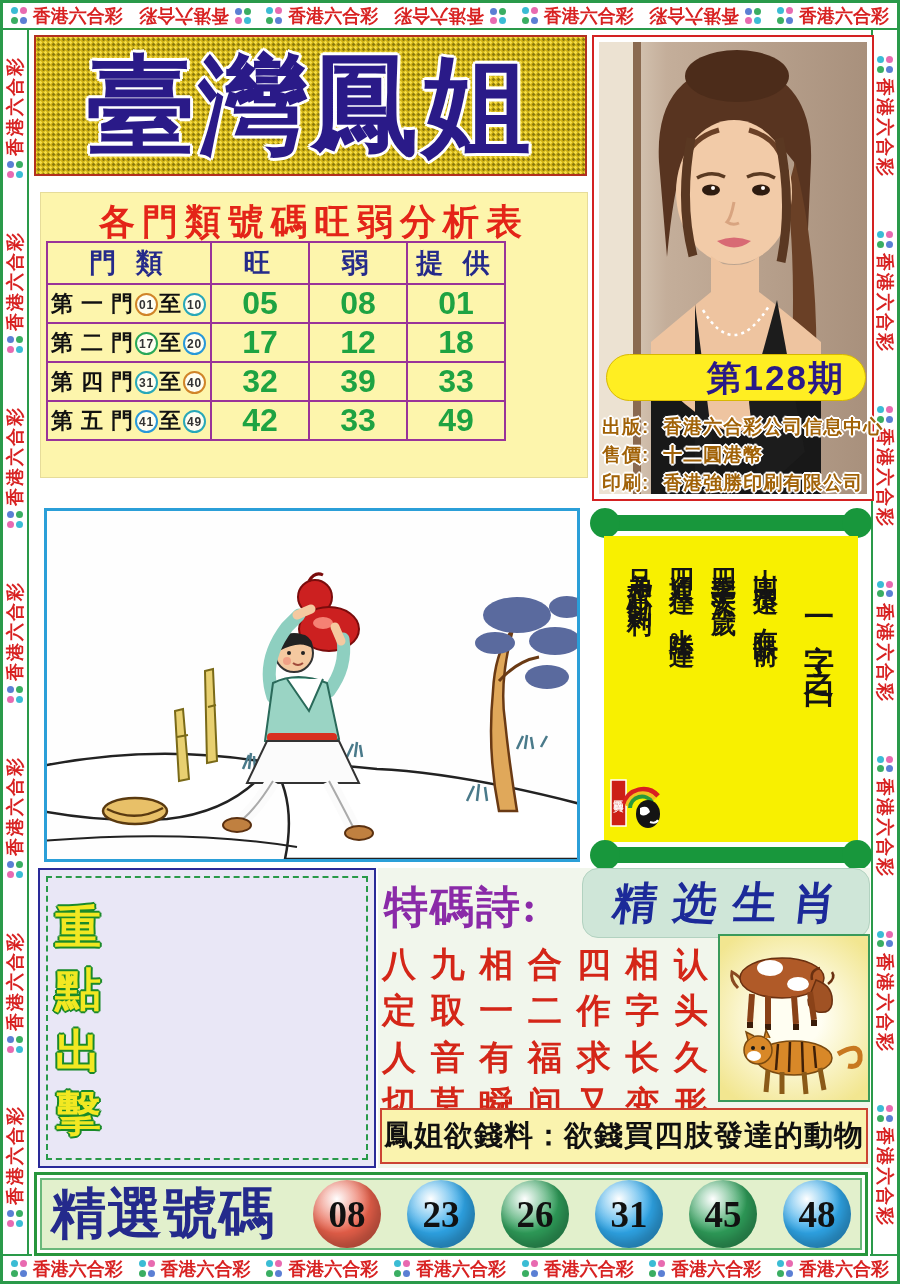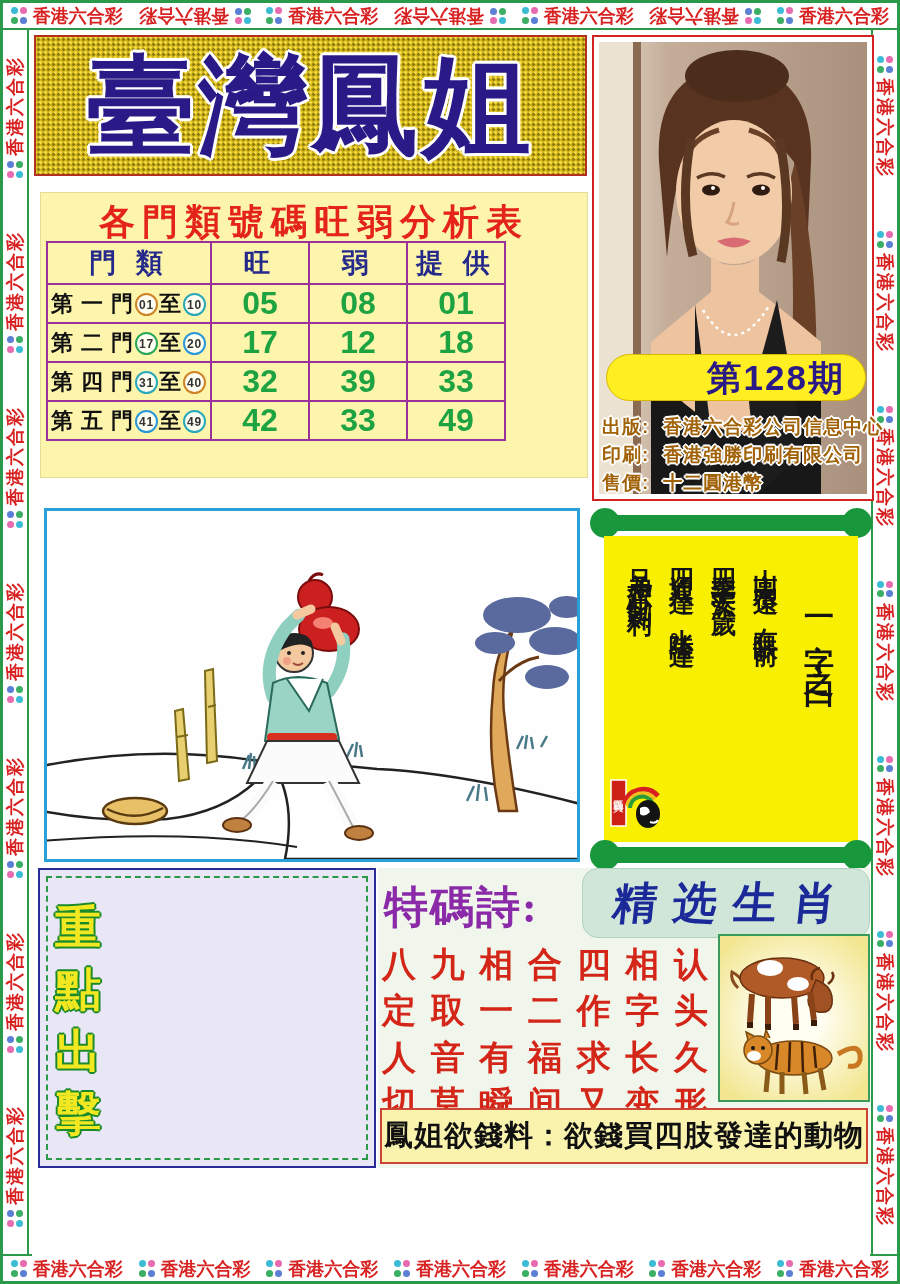--- a/index.html
+++ b/index.html
@@ -456,22 +456,22 @@
           <path d="M52 452 L52 330 Q100 380 135 392 Q176 378 222 324 L222 452 Z" fill="#181818"></path>
           <path d="M96 262 L120 452 L96 452 Z" fill="#1c1c1c"></path>
           <path d="M178 258 L206 410 L160 452 L150 360 Z" fill="#1c1c1c"></path>
 
           <path d="M104 268 Q135 320 170 264" stroke="#fff" stroke-width="2.5" fill="none" stroke-dasharray="3 4"></path>
         </svg>
       </div>
       <div class="issue-pill">第128期</div>
       <div class="pub-info" id="pub-info">
           <div class="pub-line"><span class="plab">出版:</span><span>香港六合彩公司信息中心</span></div>
+          <div class="pub-line"><span class="plab">售價:</span><span>十二圓港幣</span></div>
           <div class="pub-line"><span class="plab">印刷:</span><span>香港強勝印刷有限公司</span></div>
-          <div class="pub-line"><span class="plab">售價:</span><span>十二圓港幣</span></div>
         </div>
     </div>
 
     <div class="abs cartoon">
       <svg width="530" height="348" viewBox="0 0 530 348">
         <rect width="530" height="348" fill="#fefefe"></rect>
 
         <path d="M-5 255 Q110 232 225 252 Q190 300 120 308 Q60 312 -5 300 Z" fill="#ffffff" stroke="#222" stroke-width="2.5"></path>
         <path d="M225 252 Q250 290 238 348 L560 348 L560 300 Q420 262 330 258 Q270 252 225 252 Z" fill="#ffffff" stroke="#222" stroke-width="2.5"></path>
         <path d="M-5 330 Q140 318 250 336" fill="none" stroke="#222" stroke-width="2"></path>
@@ -654,15 +654,26 @@
                 <path d="M62 136 L62 158"></path>
                 <path d="M84 136 L86 158"></path>
                 <path d="M100 132 L104 154"></path>
             </g>
           </g>
         </svg>
       </div>
       <div class="money">鳳姐欲錢料：欲錢買四肢發達的動物</div>
     </div>
 
+    <div class="abs numbar">
+      <div class="numbar-label">精選號碼</div>
+      <div id="balls" style="display:flex; gap:26px;">
+          <div class="ball" style="background: radial-gradient(circle at 35% 28%, rgb(255, 255, 255) 0%, rgb(232, 96, 74) 52%, rgb(232, 96, 74) 100%);">08</div>
+          <div class="ball" style="background: radial-gradient(circle at 35% 28%, rgb(255, 255, 255) 0%, rgb(47, 166, 232) 52%, rgb(47, 166, 232) 100%);">23</div>
+          <div class="ball" style="background: radial-gradient(circle at 35% 28%, rgb(255, 255, 255) 0%, rgb(47, 158, 90) 52%, rgb(47, 158, 90) 100%);">26</div>
+          <div class="ball" style="background: radial-gradient(circle at 35% 28%, rgb(255, 255, 255) 0%, rgb(47, 166, 232) 52%, rgb(47, 166, 232) 100%);">31</div>
+          <div class="ball" style="background: radial-gradient(circle at 35% 28%, rgb(255, 255, 255) 0%, rgb(47, 158, 90) 52%, rgb(47, 158, 90) 100%);">45</div>
+          <div class="ball" style="background: radial-gradient(circle at 35% 28%, rgb(255, 255, 255) 0%, rgb(47, 166, 232) 52%, rgb(47, 166, 232) 100%);">48</div>
+        </div>
+    </div>
 
   </div>
 </div>
 
 </body></html>

